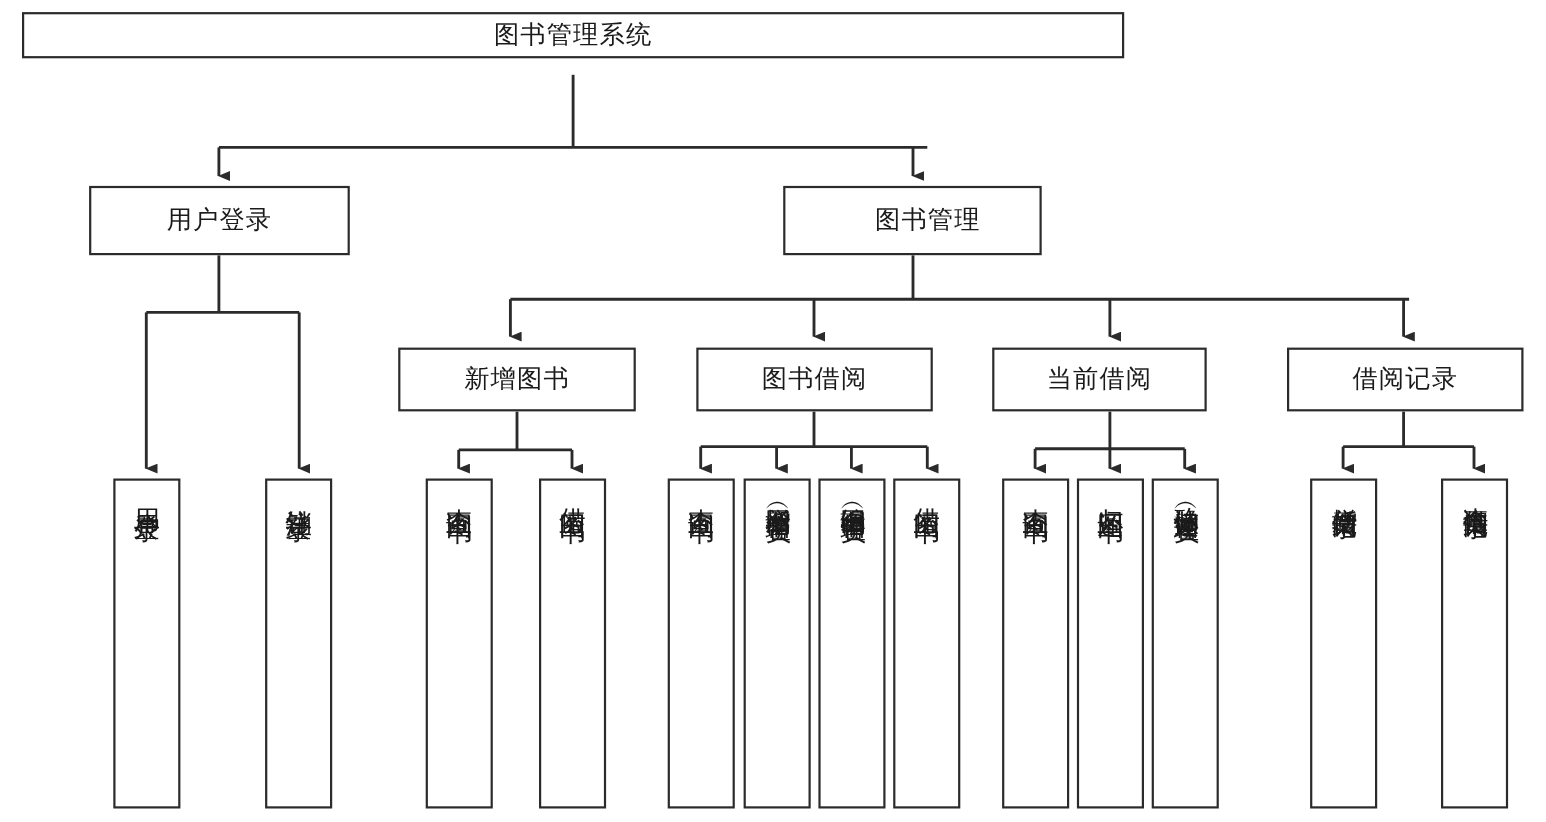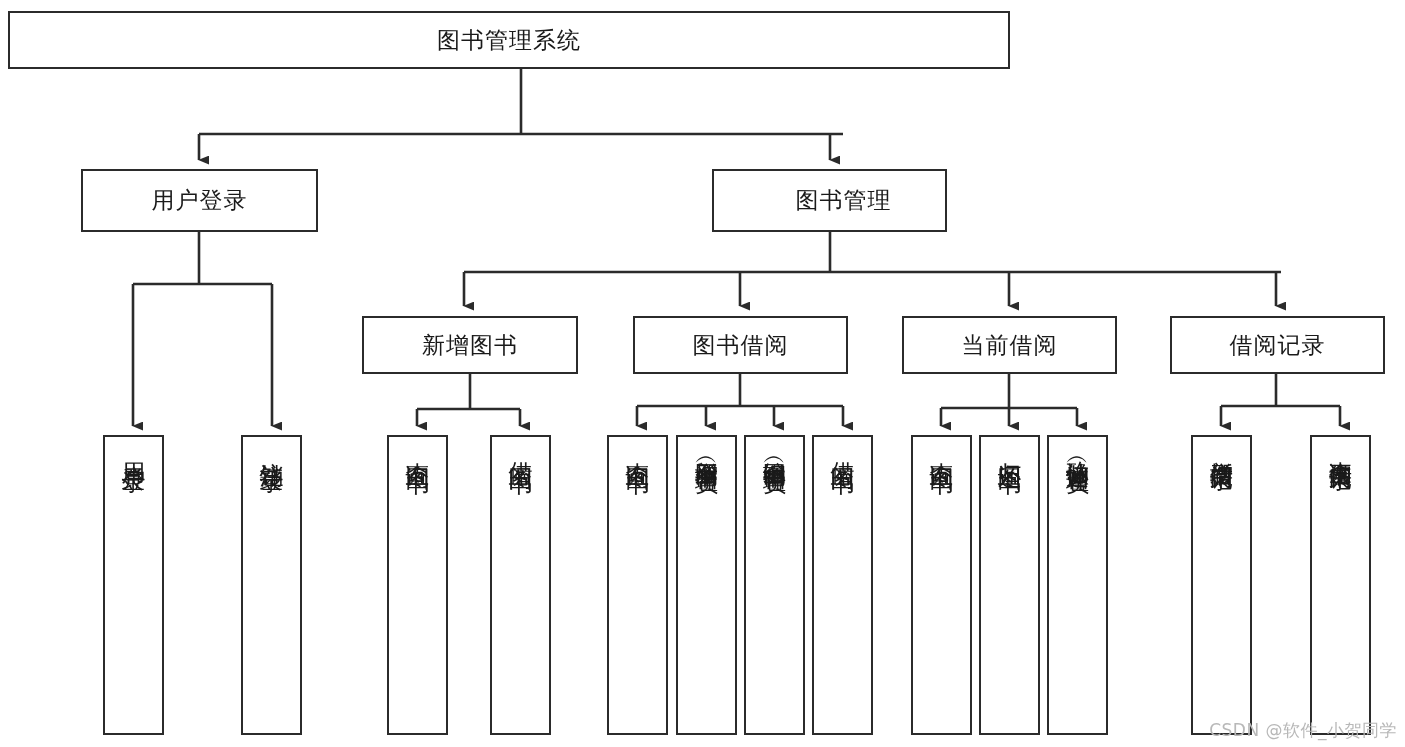--- a/index.html
+++ b/index.html
@@ -123,41 +123,41 @@
       <path d="M 1009 408 L 1009 426" marker-end="url(#arrowhead)"></path>
       <path d="M 1077 408 L 1077 426" marker-end="url(#arrowhead)"></path>
 
       <path d="M 1276 374 L 1276 406"></path>
       <path d="M 1221 406 L 1340 406"></path>
       <path d="M 1221 406 L 1221 426" marker-end="url(#arrowhead)"></path>
       <path d="M 1340 406 L 1340 426" marker-end="url(#arrowhead)"></path>
     </g>
   </svg>
 
-  <div class="node horiz" style="left:8px; top:11px; width:1002px; height:58px;">
+  <div class="node horiz" style="left:20px; top:11px; width:1002px; height:42px;">
     <span class="label">图书管理系统</span>
   </div>
 
   <div class="node horiz" style="left:81px; top:169px; width:237px; height:63px;">
     <span class="label">用户登录</span>
   </div>
 
   <div class="node horiz" style="left:712px; top:169px; width:235px; height:63px;padding-left:28px;">
     <span class="label">图书管理</span>
   </div>
 
   <div class="node horiz" style="left:362px; top:316px; width:216px; height:58px;">
     <span class="label">新增图书</span>
   </div>
 
   <div class="node horiz" style="left:633px; top:316px; width:215px; height:58px;">
     <span class="label">图书借阅</span>
   </div>
 
-  <div class="node horiz" style="left:902px; top:316px; width:215px; height:58px;">
+  <div class="node horiz" style="left:902px; top:316px; width:195px; height:58px;">
     <span class="label">当前借阅</span>
   </div>
 
   <div class="node horiz" style="left:1170px; top:316px; width:215px; height:58px;">
     <span class="label">借阅记录</span>
   </div>
 
   <div class="node vert" style="left:103px; top:435px; width:61px; height:300px;">
     <span class="label">用户登录</span>
   </div>
@@ -203,15 +203,14 @@
   </div>
 
   <div class="node vert tall-text" style="left:1191px; top:435px; width:61px; height:300px;">
     <span class="label">新增借阅记录</span>
   </div>
 
   <div class="node vert tall-text" style="left:1310px; top:435px; width:61px; height:300px;">
     <span class="label">查询借阅记录</span>
   </div>
 
-  <div id="watermark">CSDN @软件_小贺同学</div>
 
 </div>
 
 </body></html>

